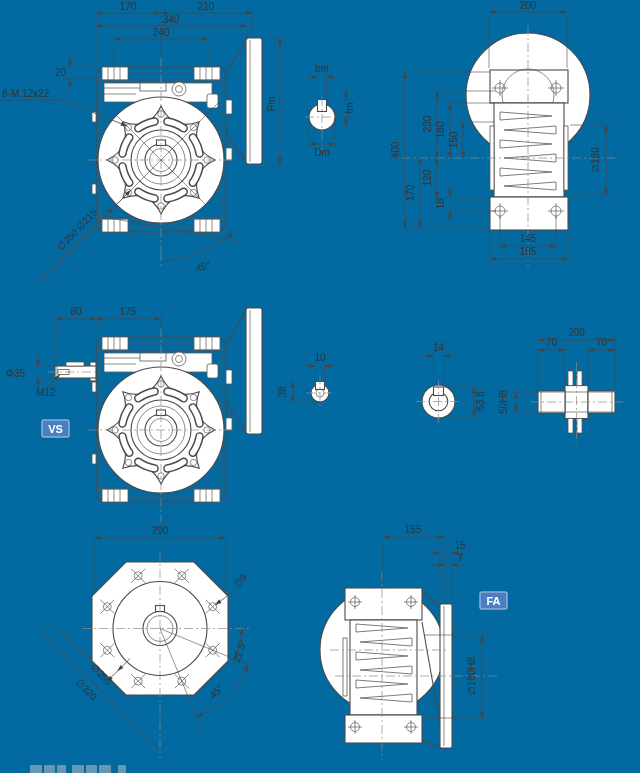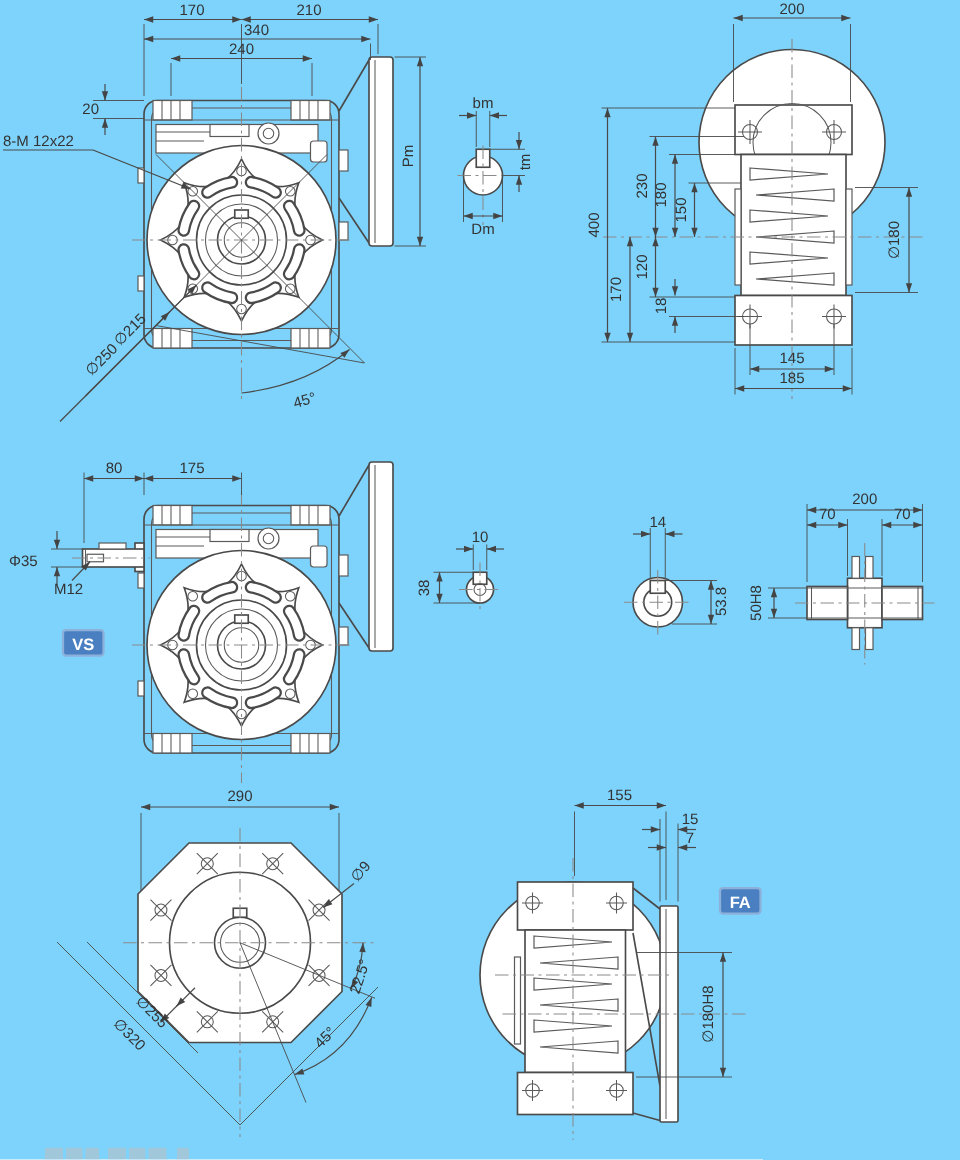--- a/index.html
+++ b/index.html
@@ -1,16 +1,16 @@
 <!DOCTYPE html>
 <html><head>
 <meta charset="utf-8">
 <style>
   html,body{margin:0;padding:0;background:#ffffff;}
-  .stage{position:relative;width:640px;height:773px;background:#7dd3fc;overflow:hidden;
+  .stage{position:relative;width:640px;height:773px;background:#0369a1;overflow:hidden;
          font-family:"Liberation Sans", sans-serif;}
   svg{position:absolute;left:0;top:0;}
   svg text{font-family:"Liberation Sans", sans-serif;font-size:10px;fill:#333333;}
   text.lblbox{font-size:11px;font-weight:bold;fill:#ffffff;}
   .ln{stroke:#4a4a4a;stroke-width:1.1;fill:none;}
   .tn{stroke:#5a5a5a;stroke-width:0.7;fill:none;}
   .fw{stroke:#4a4a4a;stroke-width:1.1;fill:#ffffff;}
   .fwt{stroke:#5a5a5a;stroke-width:0.8;fill:#ffffff;}
   .cl{stroke:#8a8a8a;stroke-width:0.7;fill:none;stroke-dasharray:9 3 2 3;}
   .dl{stroke:#4a4a4a;stroke-width:0.8;fill:none;}

